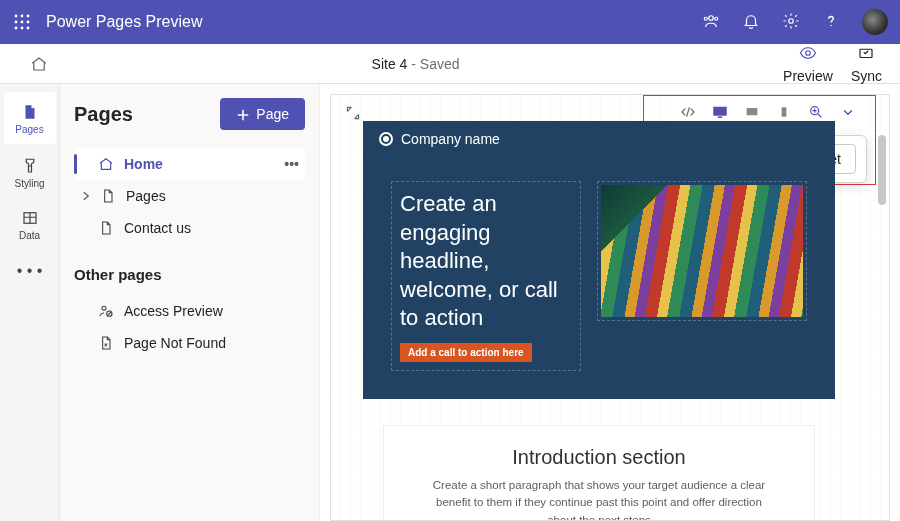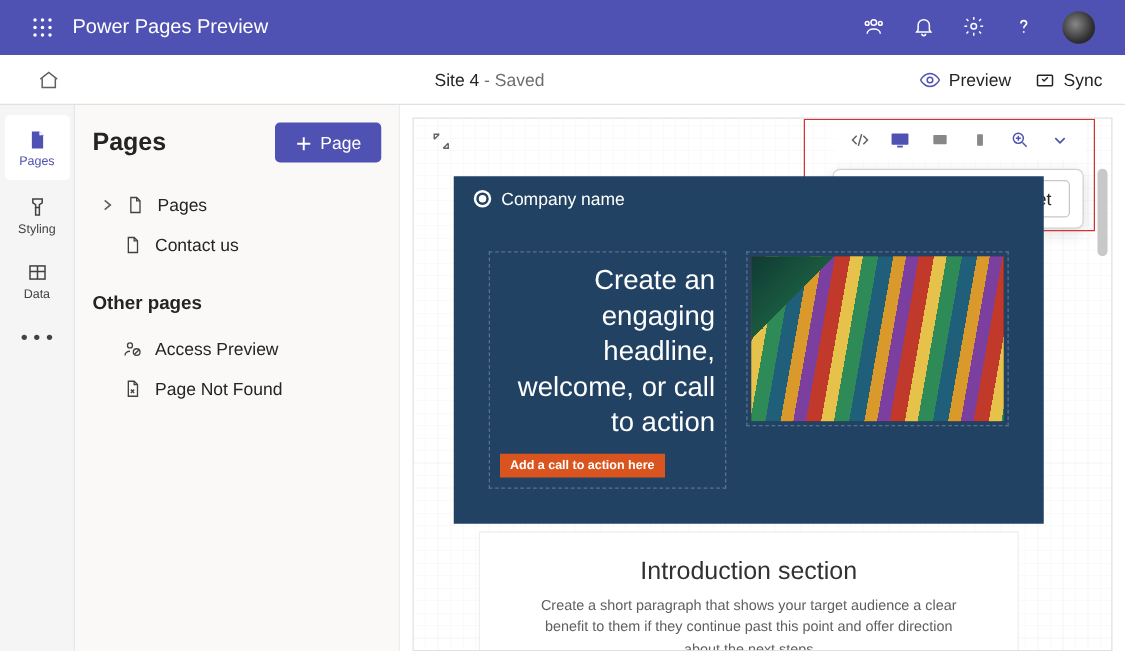--- a/index.html
+++ b/index.html
@@ -1,28 +1,28 @@
 <!DOCTYPE html>
 <html><head>
 <meta charset="utf-8">
 <style>
   * { box-sizing: border-box; margin: 0; padding: 0; font-family: "Segoe UI", Arial, sans-serif; }
   html, body { width: 900px; height: 521px; overflow: hidden; background: #fff; }
-  .topbar { height: 44px; background: #4f52b2; color: #fff; display: flex; align-items: center; padding: 0 24px; }
+  .topbar { height: 44px; background: #4f52b2; color: #fff; display: flex; align-items: center; padding: 0 12px; }
   .topbar .waffle { width: 20px; height: 20px; margin-right: 14px; display:flex; align-items:center; justify-content:center; }
   .topbar .title { font-size: 16px; font-weight: 500; flex: 1; }
   .topbar .icons { display: flex; align-items: center; gap: 20px; }
   .topbar .icons span { display: inline-flex; width: 20px; height: 20px; color:#fff; }
   .avatar { width: 26px; height: 26px; border-radius: 50%; background: radial-gradient(circle at 40% 40%, #888 0%, #333 60%, #111 100%); }
   .subbar { height: 40px; border-bottom: 1px solid #e1e1e1; display: flex; align-items: center; padding: 0 8px; }
   .subbar .home { margin-left: 22px; color:#616161; display:flex; }
   .subbar .center { flex: 1; text-align: center; color: #242424; font-size: 14px; }
   .subbar .center .saved { color: #6e6e6e; }
   .subbar .actions { display: flex; align-items: center; gap: 18px; margin-right: 10px; color:#242424; font-size:14px; }
-  .subbar .actions .act { display:flex; align-items:center; gap:6px; cursor:pointer; }
+  .subbar .actions .act { display:flex; align-items:center; gap:6px; cursor:pointer;flex-direction:column; }
   .main { display: flex; height: calc(521px - 44px - 40px); }
   .rail { width: 60px; background: #f5f5f5; border-right: 1px solid #e8e8e8; display: flex; flex-direction: column; align-items:center; padding-top:6px; }
   .rail-item { width: 82px; height: 52px; display:flex; flex-direction:column; align-items:center; justify-content:center; gap:2px; font-size:10px; color:#424242; cursor:pointer; position:relative; }
   .rail-item.active { color:#4f52b2; }
   .rail-item.active::before { content:""; position:absolute; left:4px; top:4px; right:4px; bottom:4px; background:#fff; border-radius:4px; z-index:-1; }
   .rail-item.active { background:#fff; border-radius:4px; margin:2px 4px; width:52px; }
   .rail-icon { width:20px; height:20px; display:flex; align-items:center; justify-content:center; }
   .rail .dots { margin-top:4px; color:#424242; cursor:pointer; padding:8px 0;}
   .panel { width: 260px; background:#faf9f8; border-right:1px solid #eee; padding: 14px 14px 0 14px; overflow:hidden; position:relative;}
   .panel-head { display:flex; align-items:center; justify-content:space-between; margin-bottom:18px; }
@@ -41,27 +41,27 @@
   .canvas { position:absolute; inset:10px 10px 0 10px; border:1px solid #e1e1e1; background: repeating-linear-gradient(0deg, transparent 0, transparent 9px, rgba(0,0,0,0.02) 9px, rgba(0,0,0,0.02) 10px), repeating-linear-gradient(90deg, transparent 0, transparent 9px, rgba(0,0,0,0.02) 9px, rgba(0,0,0,0.02) 10px); overflow:hidden;}
   .canvas-toolbar { position:absolute; top:0; right:22px; display:flex; align-items:center; gap:14px; padding:8px 10px; background:#fff; }
   .canvas-toolbar .tb-icon { width:18px; height:18px; display:inline-flex; align-items:center; justify-content:center; color:#616161; cursor:pointer;}
   .canvas-toolbar .tb-icon.active { color:#4f52b2; }
   .resize-icon { position:absolute; top:10px; left:14px; color:#616161; }
   .redbox { position:absolute; top:0px; right:13px; width:233px; height:90px; border:1px solid #d13438; pointer-events:none;}
   .zoom-pop { position:absolute; top:40px; right:22px; background:#fff; border:1px solid #d1d1d1; border-radius:6px; box-shadow:0 4px 12px rgba(0,0,0,0.12); display:flex; align-items:center; gap:10px; padding:8px 10px; }
   .zoom-pop .pct { font-size:14px; color:#242424; min-width:34px;}
   .zoom-pop .zbtn { width:24px; height:24px; display:flex; align-items:center; justify-content:center; color:#4f52b2; cursor:pointer; font-size:20px; }
   .zoom-pop .reset { border:1px solid #c8c8c8; border-radius:4px; padding:6px 14px; font-size:14px; background:#fff; cursor:pointer; color:#242424;}
-  .hero { position:absolute; top:46px; left:32px; right:54px; background:#224263; padding:4px; }
+  .hero { position:absolute; top:26px; left:32px; right:54px; background:#224263; padding:4px; }
   .radio-row { display:flex; align-items:center; gap:8px; padding:6px 12px 10px 12px; color:#fff; font-size:14px;}
   .radio-dot { width:14px; height:14px; border:2px solid #fff; border-radius:50%; display:inline-flex; align-items:center; justify-content:center;}
   .radio-dot::after { content:""; width:6px; height:6px; background:#fff; border-radius:50%; display:block;}
   .hero-body { display:flex; gap:16px; padding:24px 24px 24px 24px;}
   .hero-text { flex:1; border:1px dashed rgba(255,255,255,0.25); padding:8px;}
-  .hero-text h3 { color:#fff; font-size:22px; font-weight:400; line-height:1.3;text-align:right; }
+  .hero-text h3 { color:#fff; font-size:22px; font-weight:400; line-height:1.3; }
   .cta { margin-top:10px; display:inline-block; background:#d9541e; color:#fff; font-size:10px; padding:4px 8px;font-weight:bold; }
   .hero-img { width:210px; height:140px; border:1px dashed rgba(255,255,255,0.25); padding:3px; }
   .hero-img-inner { width:100%; height:100%; background:
       linear-gradient(135deg, #0f3a34 0%, #1a5a3f 20%, transparent 20%),
       repeating-linear-gradient(100deg, #c0392b 0 12px, #e6c24b 12px 22px, #2e8b57 22px 34px, #1f5f7a 34px 46px, #d99a2b 46px 56px, #7b3fa0 56px 66px),
       #222; background-blend-mode:normal; }
   .intro { position:absolute; top:330px; left:52px; right:74px; background:#fff; border:1px solid #eee; padding:20px 40px 4px 40px; text-align:center;}
   .intro h4 { font-size:20px; font-weight:400; color:#323130; margin-bottom:8px;}
   .intro p { font-size:11.5px; color:#605e5c; line-height:1.5;}
   .vscroll { position:absolute; right:2px; top:40px; bottom:6px; width:10px; }
@@ -182,20 +182,30 @@
     <div class="panel-head">
       <h2>Pages</h2>
       <button class="page-btn">
         <svg viewBox="0 0 16 16" width="14" height="14" stroke="#fff" stroke-width="1.8">
             <path d="M8 2v12M2 8h12"></path>
           </svg>
         <span>Page</span>
       </button>
     </div>
     <ul class="tree">
+      <li class="selected indent">
+        <span class="iconslot">
+            <svg viewBox="0 0 24 24" width="16" height="16" fill="none" stroke="#4f52b2" stroke-width="1.8">
+              <path d="M3 11l9-7 9 7"></path>
+              <path d="M5 10v10h14V10"></path>
+            </svg>
+          </span>
+        <span>Home</span>
+        <span class="more">•••</span>
+      </li>
       <li>
         <span class="chev">
             <svg viewBox="0 0 16 16" width="12" height="12" fill="none" stroke="#616161" stroke-width="1.8">
               <path d="M5 3l6 5-6 5"></path>
             </svg>
           </span>
         <span class="iconslot">
             <svg viewBox="0 0 24 24" width="16" height="16" fill="none" stroke="#424242" stroke-width="1.6">
               <path d="M7 3h7l4 4v14H7z"></path>
               <path d="M14 3v4h4"></path>

